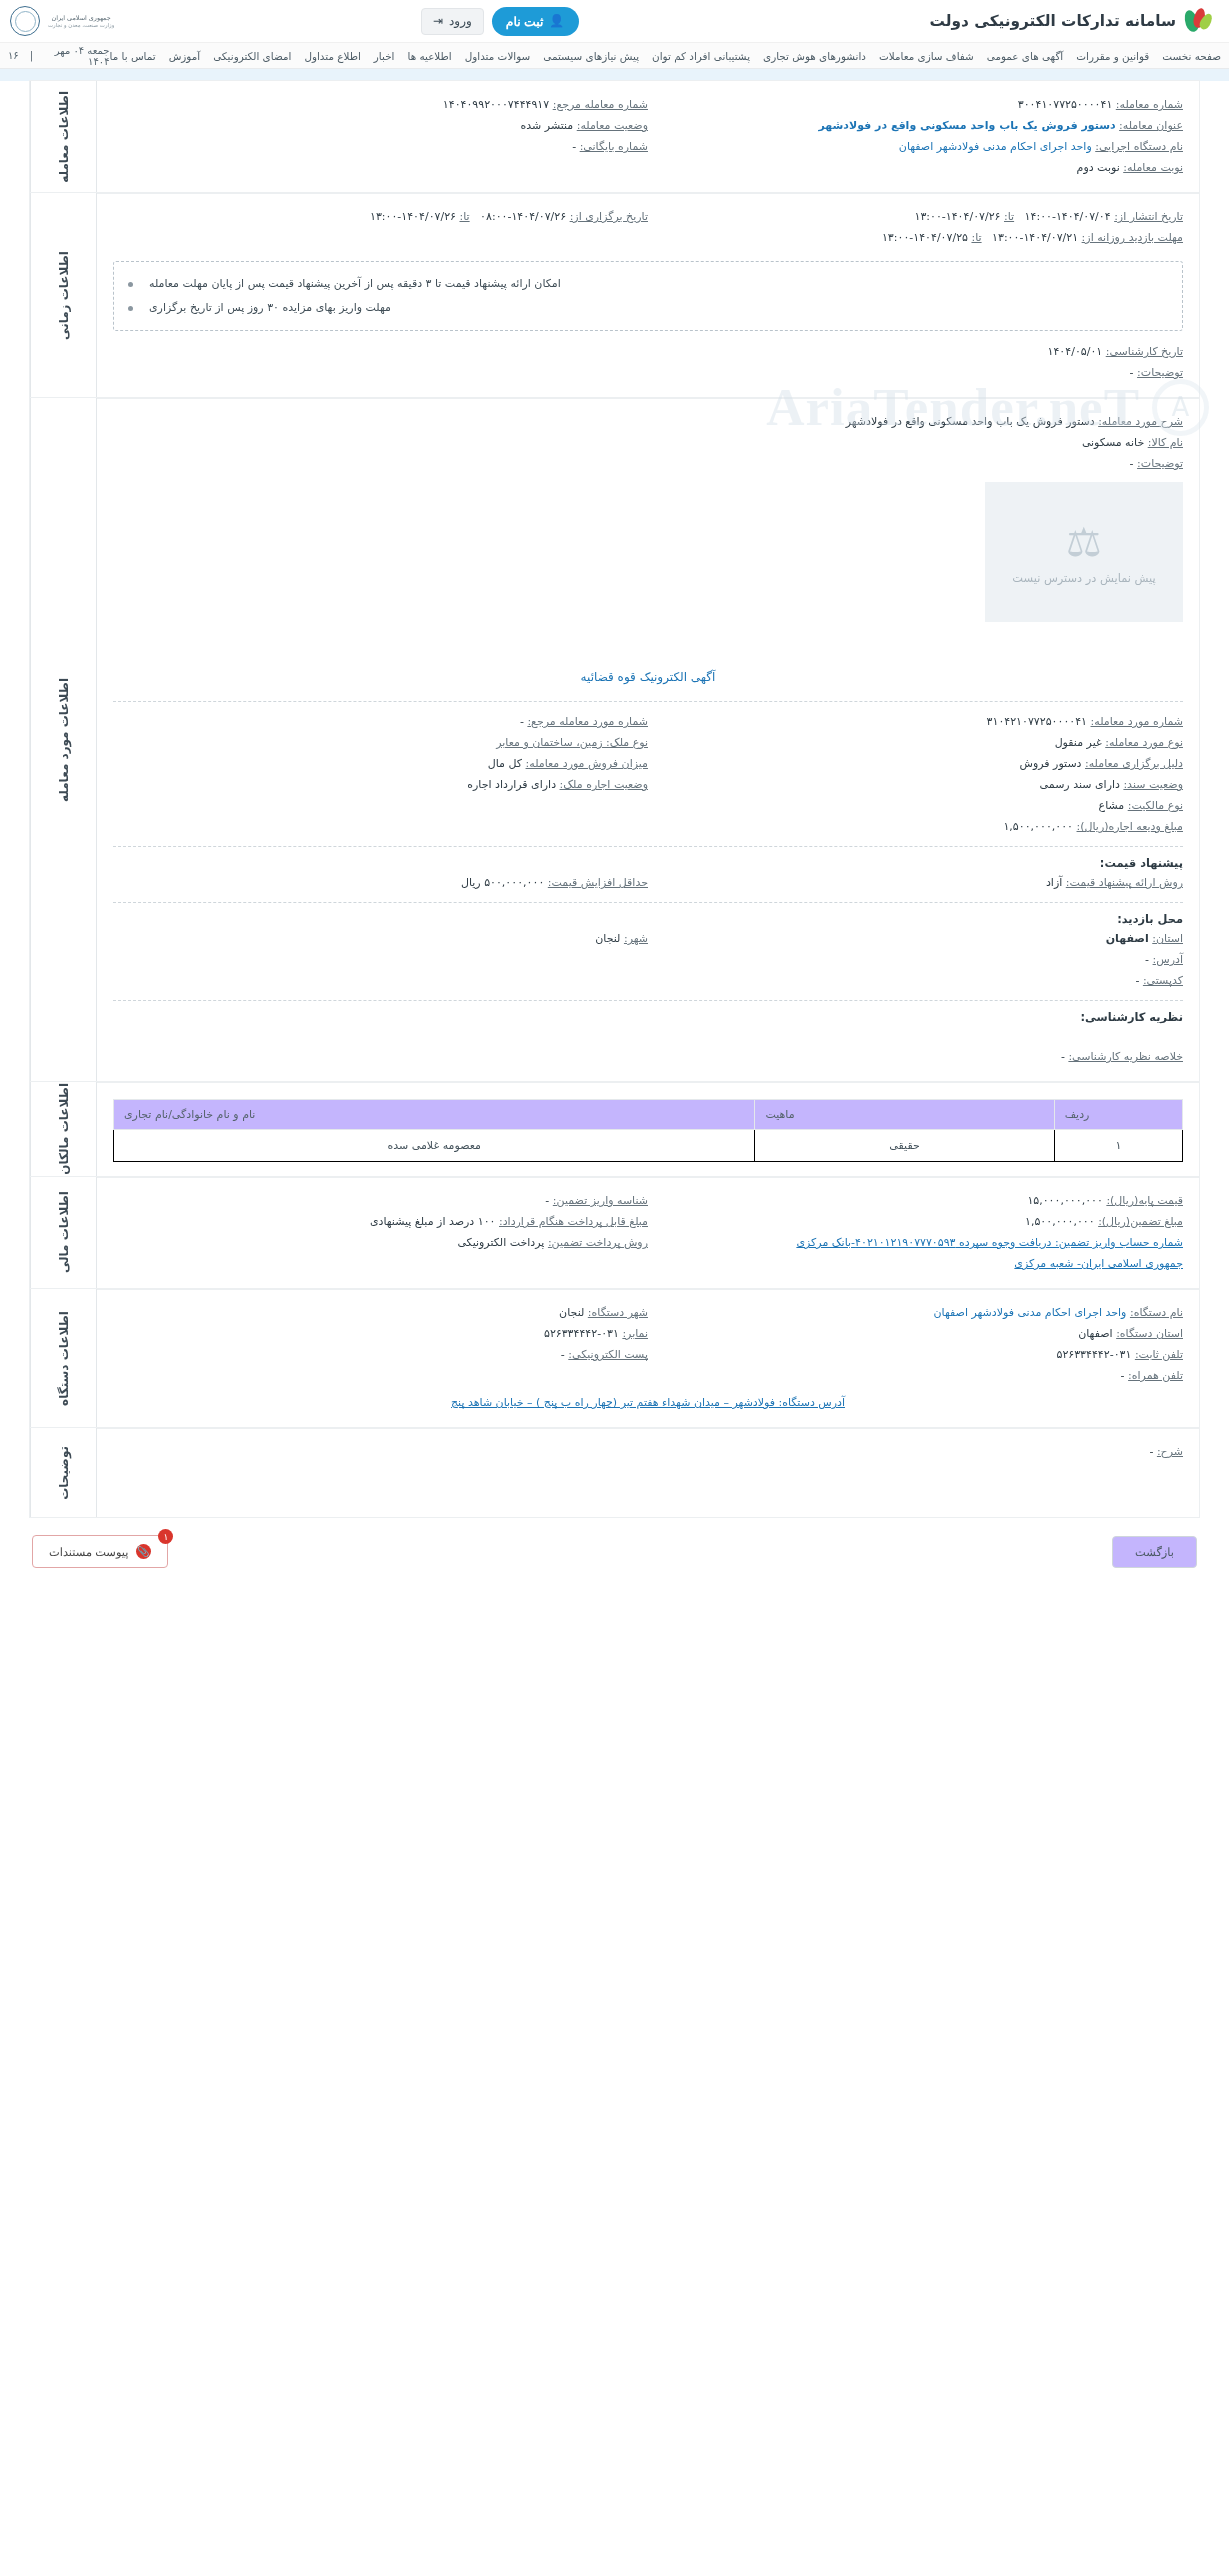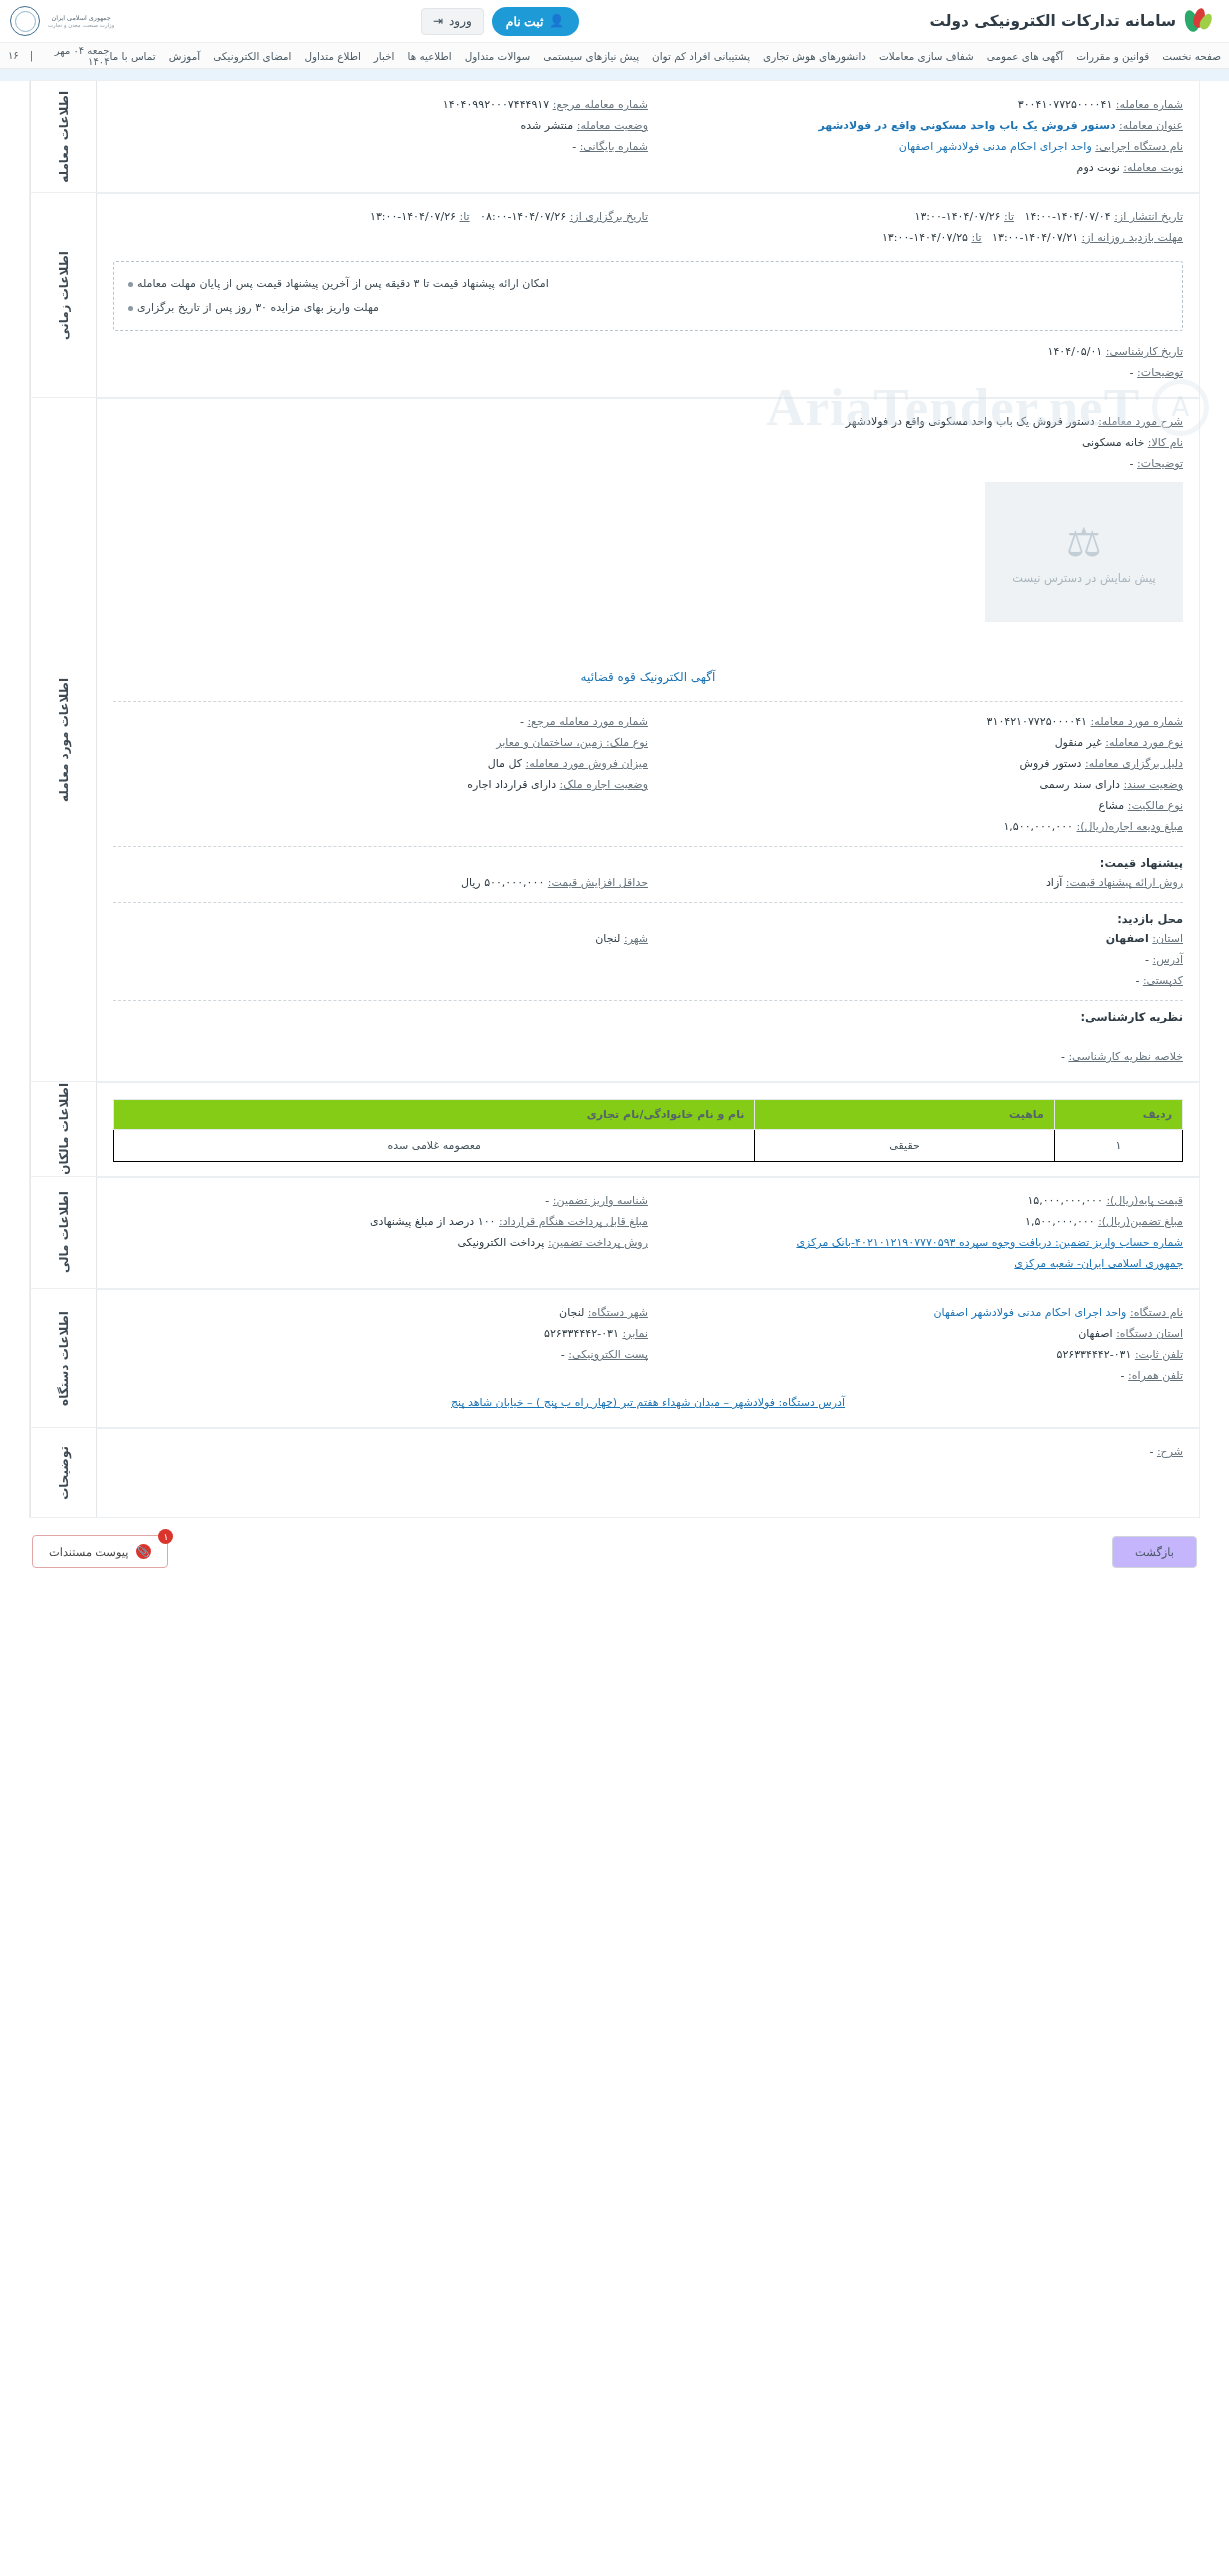--- a/index.html
+++ b/index.html
@@ -130,21 +130,21 @@
   .fld .val.b { font-weight:bold; }
 
   
   .dash-box {
     border:1px dashed #b9c3cb;
     border-radius:3px;
     margin: 13px 0 10px 0;
     padding: 10px 14px;
   }
   .bullet-line {
-    display:flex; align-items:center; justify-content:flex-end; gap:4px;
+    display:flex; align-items:center; justify-content:flex-end; gap:16px;
     font-size:11px; color:#3f4d56; line-height:24px;
   }
   .bullet-dot { width:5px;height:5px;border-radius:50%;background:#8b97a0; flex:0 0 5px;}
 
   
   .watermark {
     position:absolute;
     top: 296px; right: 20px;
     display:flex; align-items:center; gap:12px;
     opacity:0.42;
@@ -180,22 +180,22 @@
 
   .subhead { font-size:11.4px; color:#2e3b44; font-weight:bold; margin: 4px 0 2px 0;}
 
   
   table.grid {
     width:100%; border-collapse:collapse; font-size:11px; color:#44525b;
     background:#fff;
     margin-top:4px;
   }
   table.grid th {
-    background:#84cc16; border:1px solid #e4e8eb; font-weight:bold;
-    color:#55636c; padding:8px 10px; text-align:right;
+    background:#c4b5fd; border:1px solid #e4e8eb; font-weight:normal;
+    color:#55636c; padding:8px 10px; text-align:left;
   }
   table.grid td {
     border:1px solid #000000; padding:9px 10px; text-align:center;
   }
 
   
   .footer-bar {
     display:flex; align-items:center; justify-content:space-between;
     padding: 18px 32px 26px 32px;
   }

